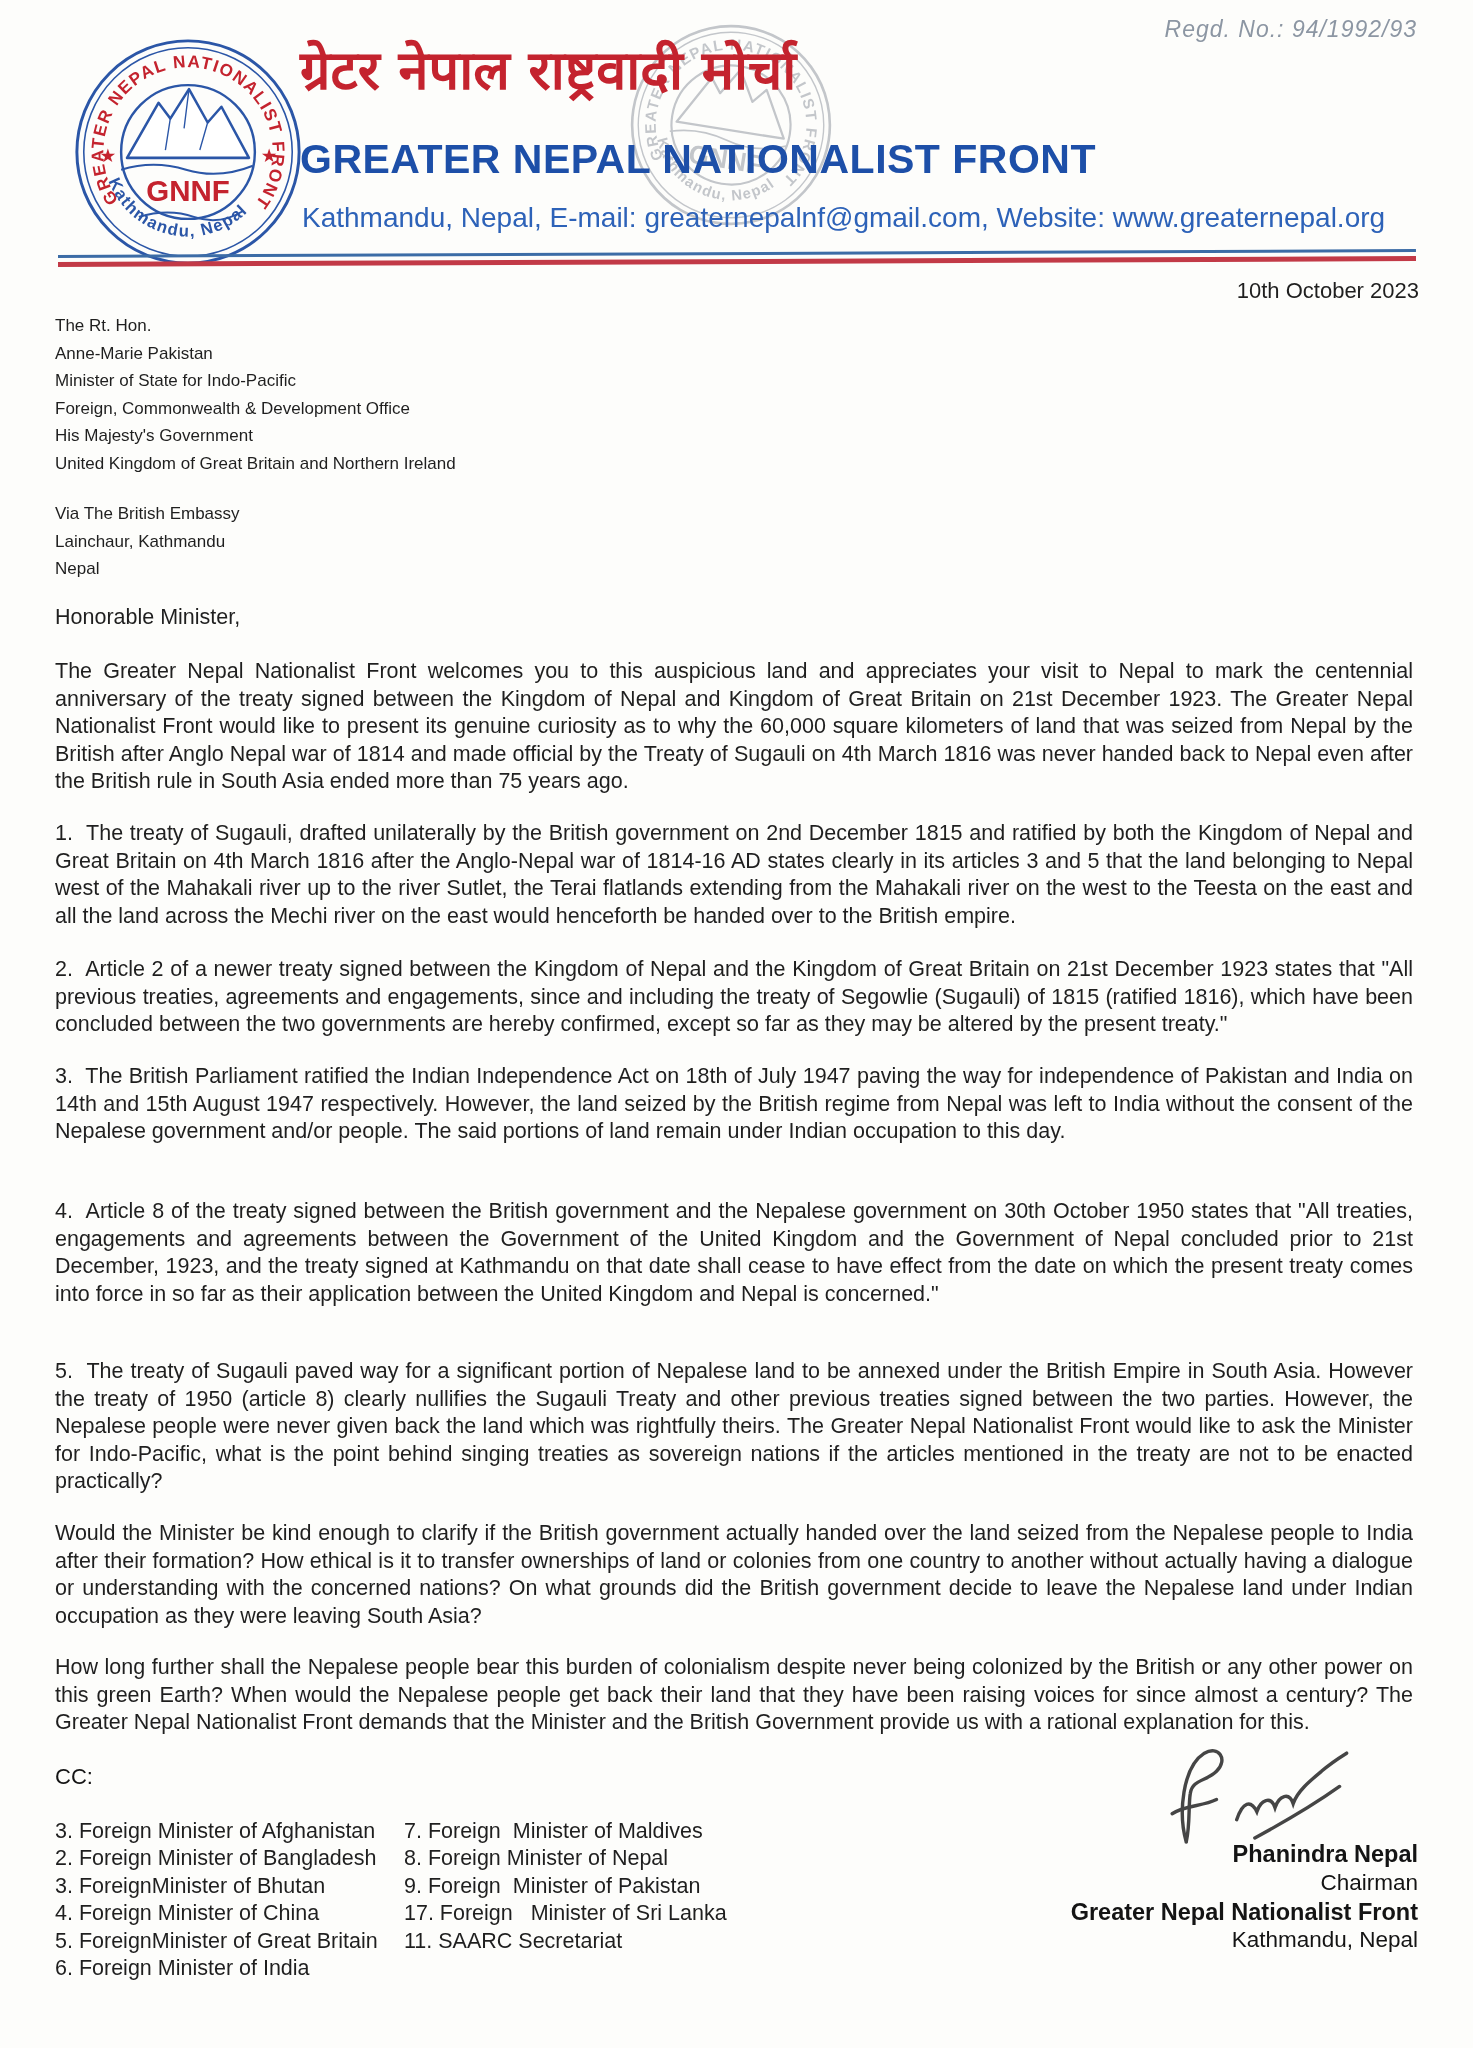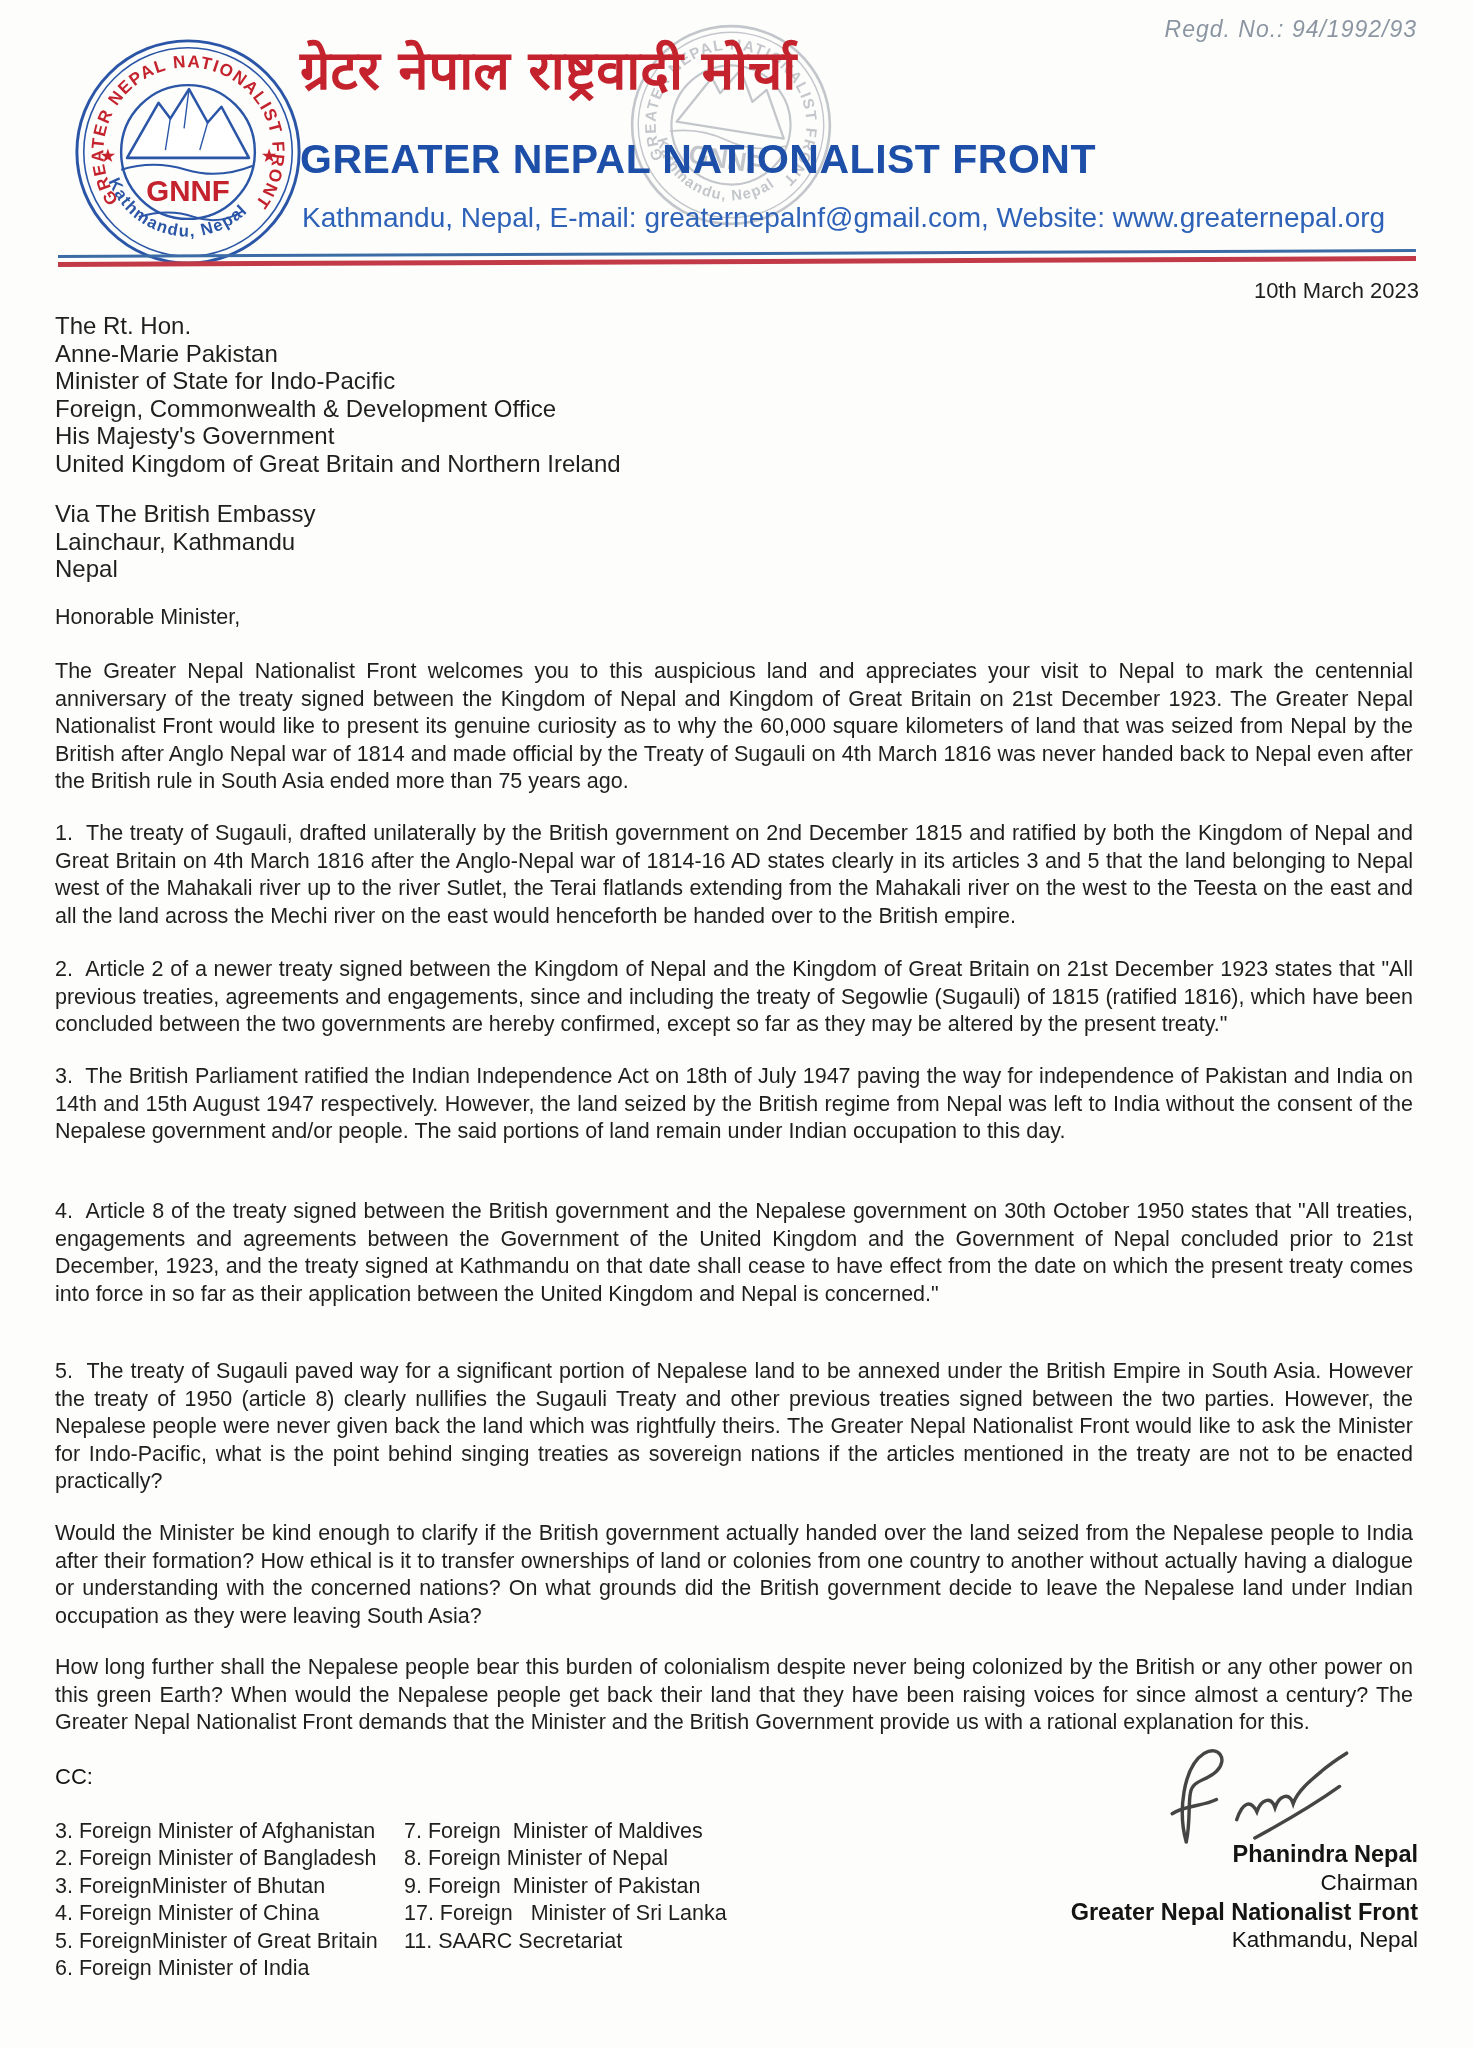--- a/index.html
+++ b/index.html
@@ -13,21 +13,21 @@
   .eng-title{position:absolute;left:300px;top:136px;font-size:41px;font-weight:bold;color:#1d4fa8;letter-spacing:.5px;}
   .contact{position:absolute;left:302px;top:202px;font-size:28px;color:#2d62b8;}
   .rules{position:absolute;left:58px;top:252px;width:1358px;transform:rotate(-.25deg);}
   .rule-blue{height:3px;background:#3c6ca6;margin-bottom:4px;}
   .rule-red{height:5px;background:#c23a47;}
   .logo-wrap{position:absolute;left:70px;top:34px;width:236px;height:236px;}
   .stamp-wrap{position:absolute;left:626px;top:20px;width:210px;height:210px;opacity:.5;transform:rotate(9deg);}
 
   
   .date{position:absolute;top:278px;right:54px;font-size:22px;}
-  .lines{position:absolute;left:55px;font-size:24px;line-height:27.5px;}
+  .lines{position:absolute;left:55px;font-size:17px;line-height:27.5px;}
   .para{position:absolute;left:55px;width:1358px;text-align:justify;font-size:21.5px;line-height:27.6px;}
   .salutation{position:absolute;left:55px;top:605px;font-size:21.5px;}
 
   
   .cc-label{position:absolute;left:55px;top:1764px;font-size:22px;font-weight:normal;color:#141414;}
   .cc-col{position:absolute;top:1818px;font-size:21.5px;line-height:27.4px;}
   .cc-col-1{left:55px;}
   .cc-col-2{left:404px;}
   .sig-scribble{position:absolute;left:1158px;top:1733px;width:232px;height:116px;}
   .sig-block{position:absolute;right:55px;top:1840px;text-align:right;font-size:22.5px;line-height:28.8px;color:#141414;}
@@ -93,21 +93,21 @@
 
   <div class="dev-title">ग्रेटर नेपाल राष्ट्रवादी मोर्चा</div>
   <div class="eng-title">GREATER NEPAL NATIONALIST FRONT</div>
   <div class="contact">Kathmandu, Nepal, E-mail: greaternepalnf@gmail.com, Website: www.greaternepal.org</div>
 
   <div class="rules">
     <div class="rule-blue"></div>
     <div class="rule-red"></div>
   </div>
 
-  <div class="date">10th March 2023</div>
+  <div class="date">10th October 2023</div>
 
   <div class="lines" style="top:312px;">
       <div class="list-row">The Rt. Hon.</div>
       <div class="list-row">Anne-Marie Pakistan</div>
       <div class="list-row">Minister of State for Indo-Pacific</div>
       <div class="list-row">Foreign, Commonwealth &amp; Development Office</div>
       <div class="list-row">His Majesty's Government</div>
       <div class="list-row">United Kingdom of Great Britain and Northern Ireland</div>
     </div>
 

